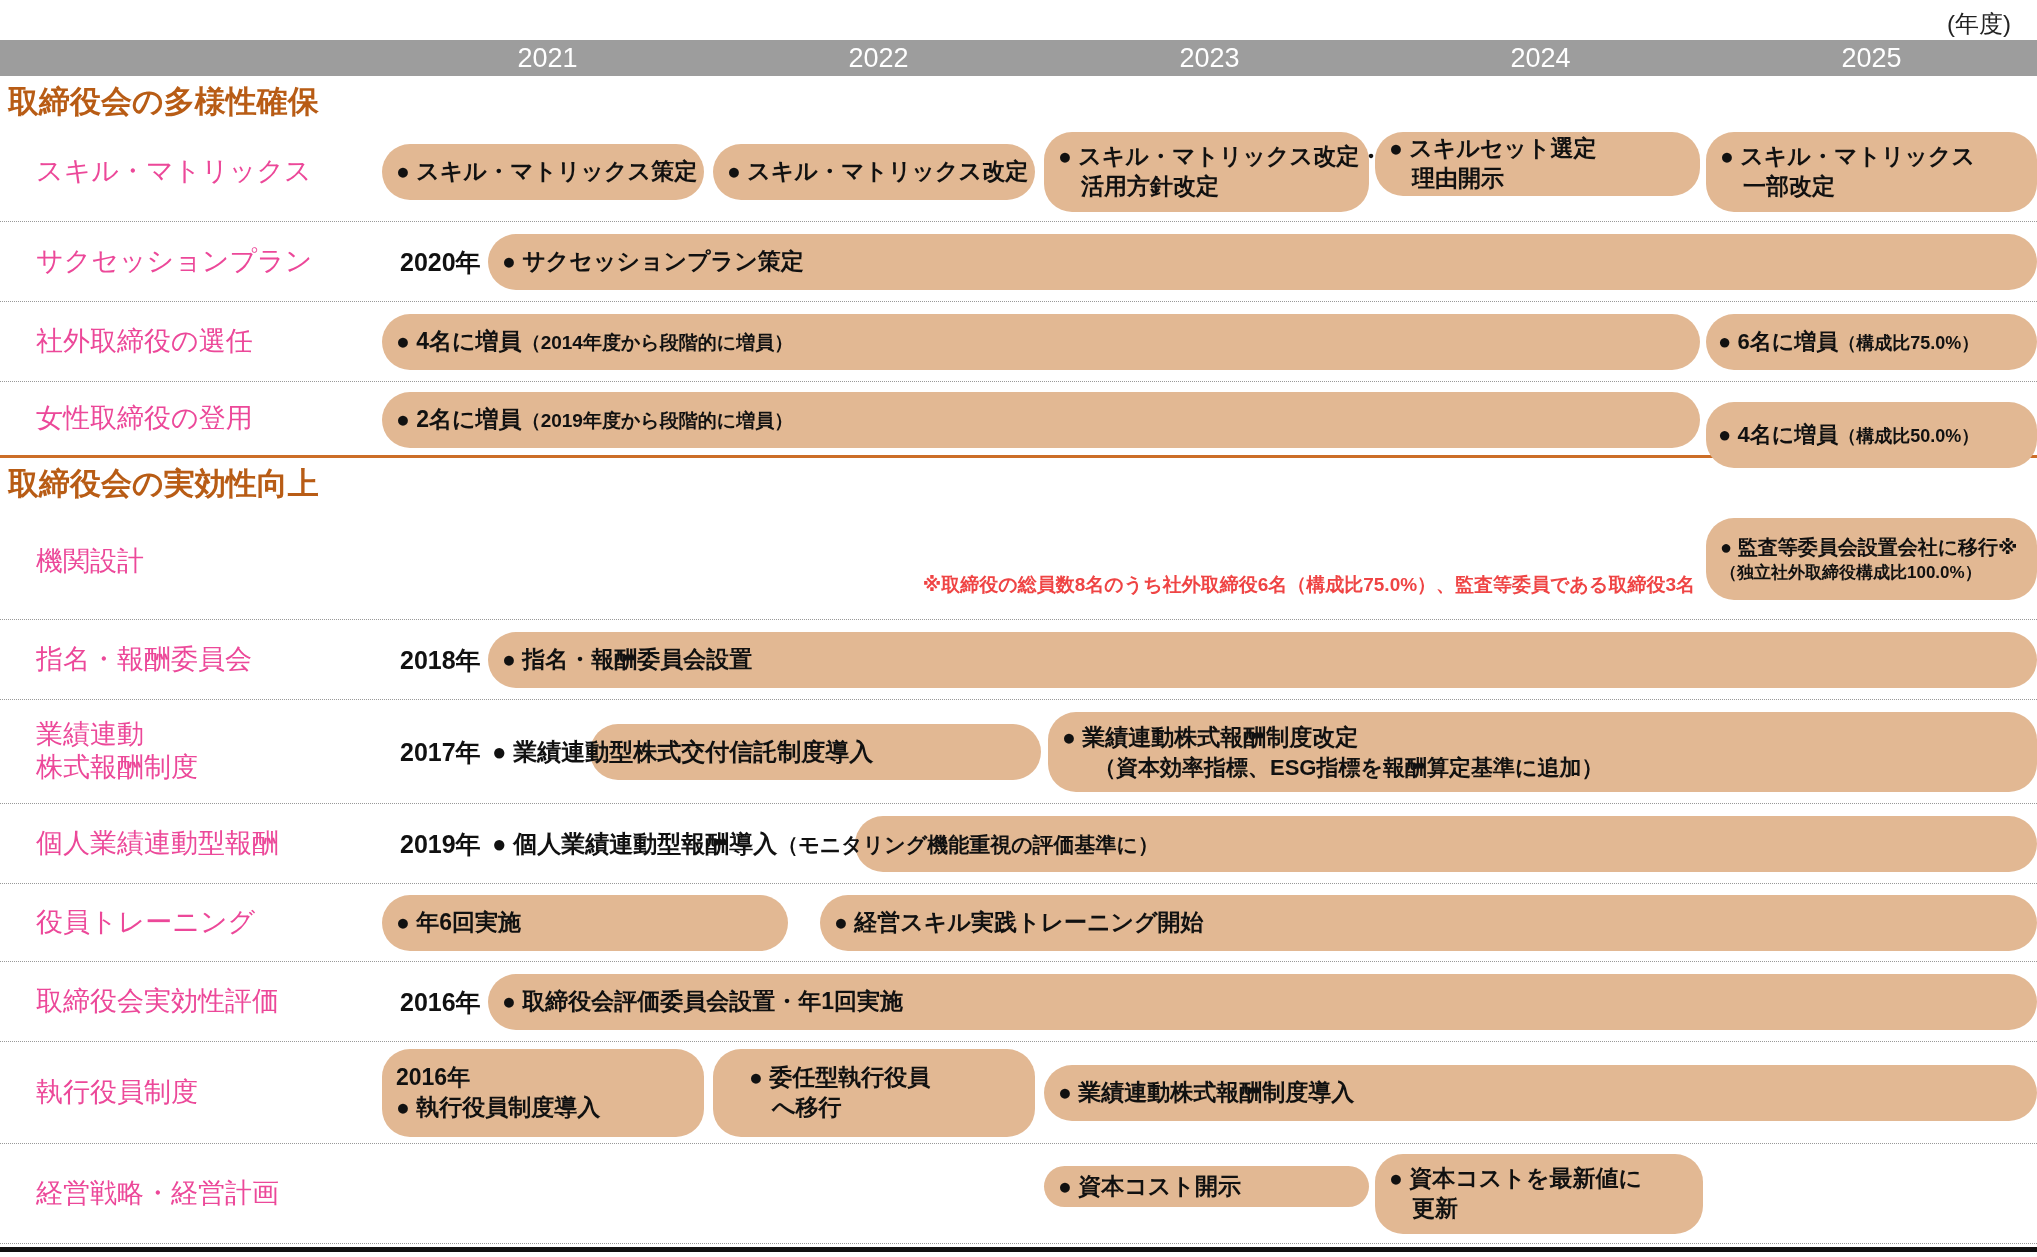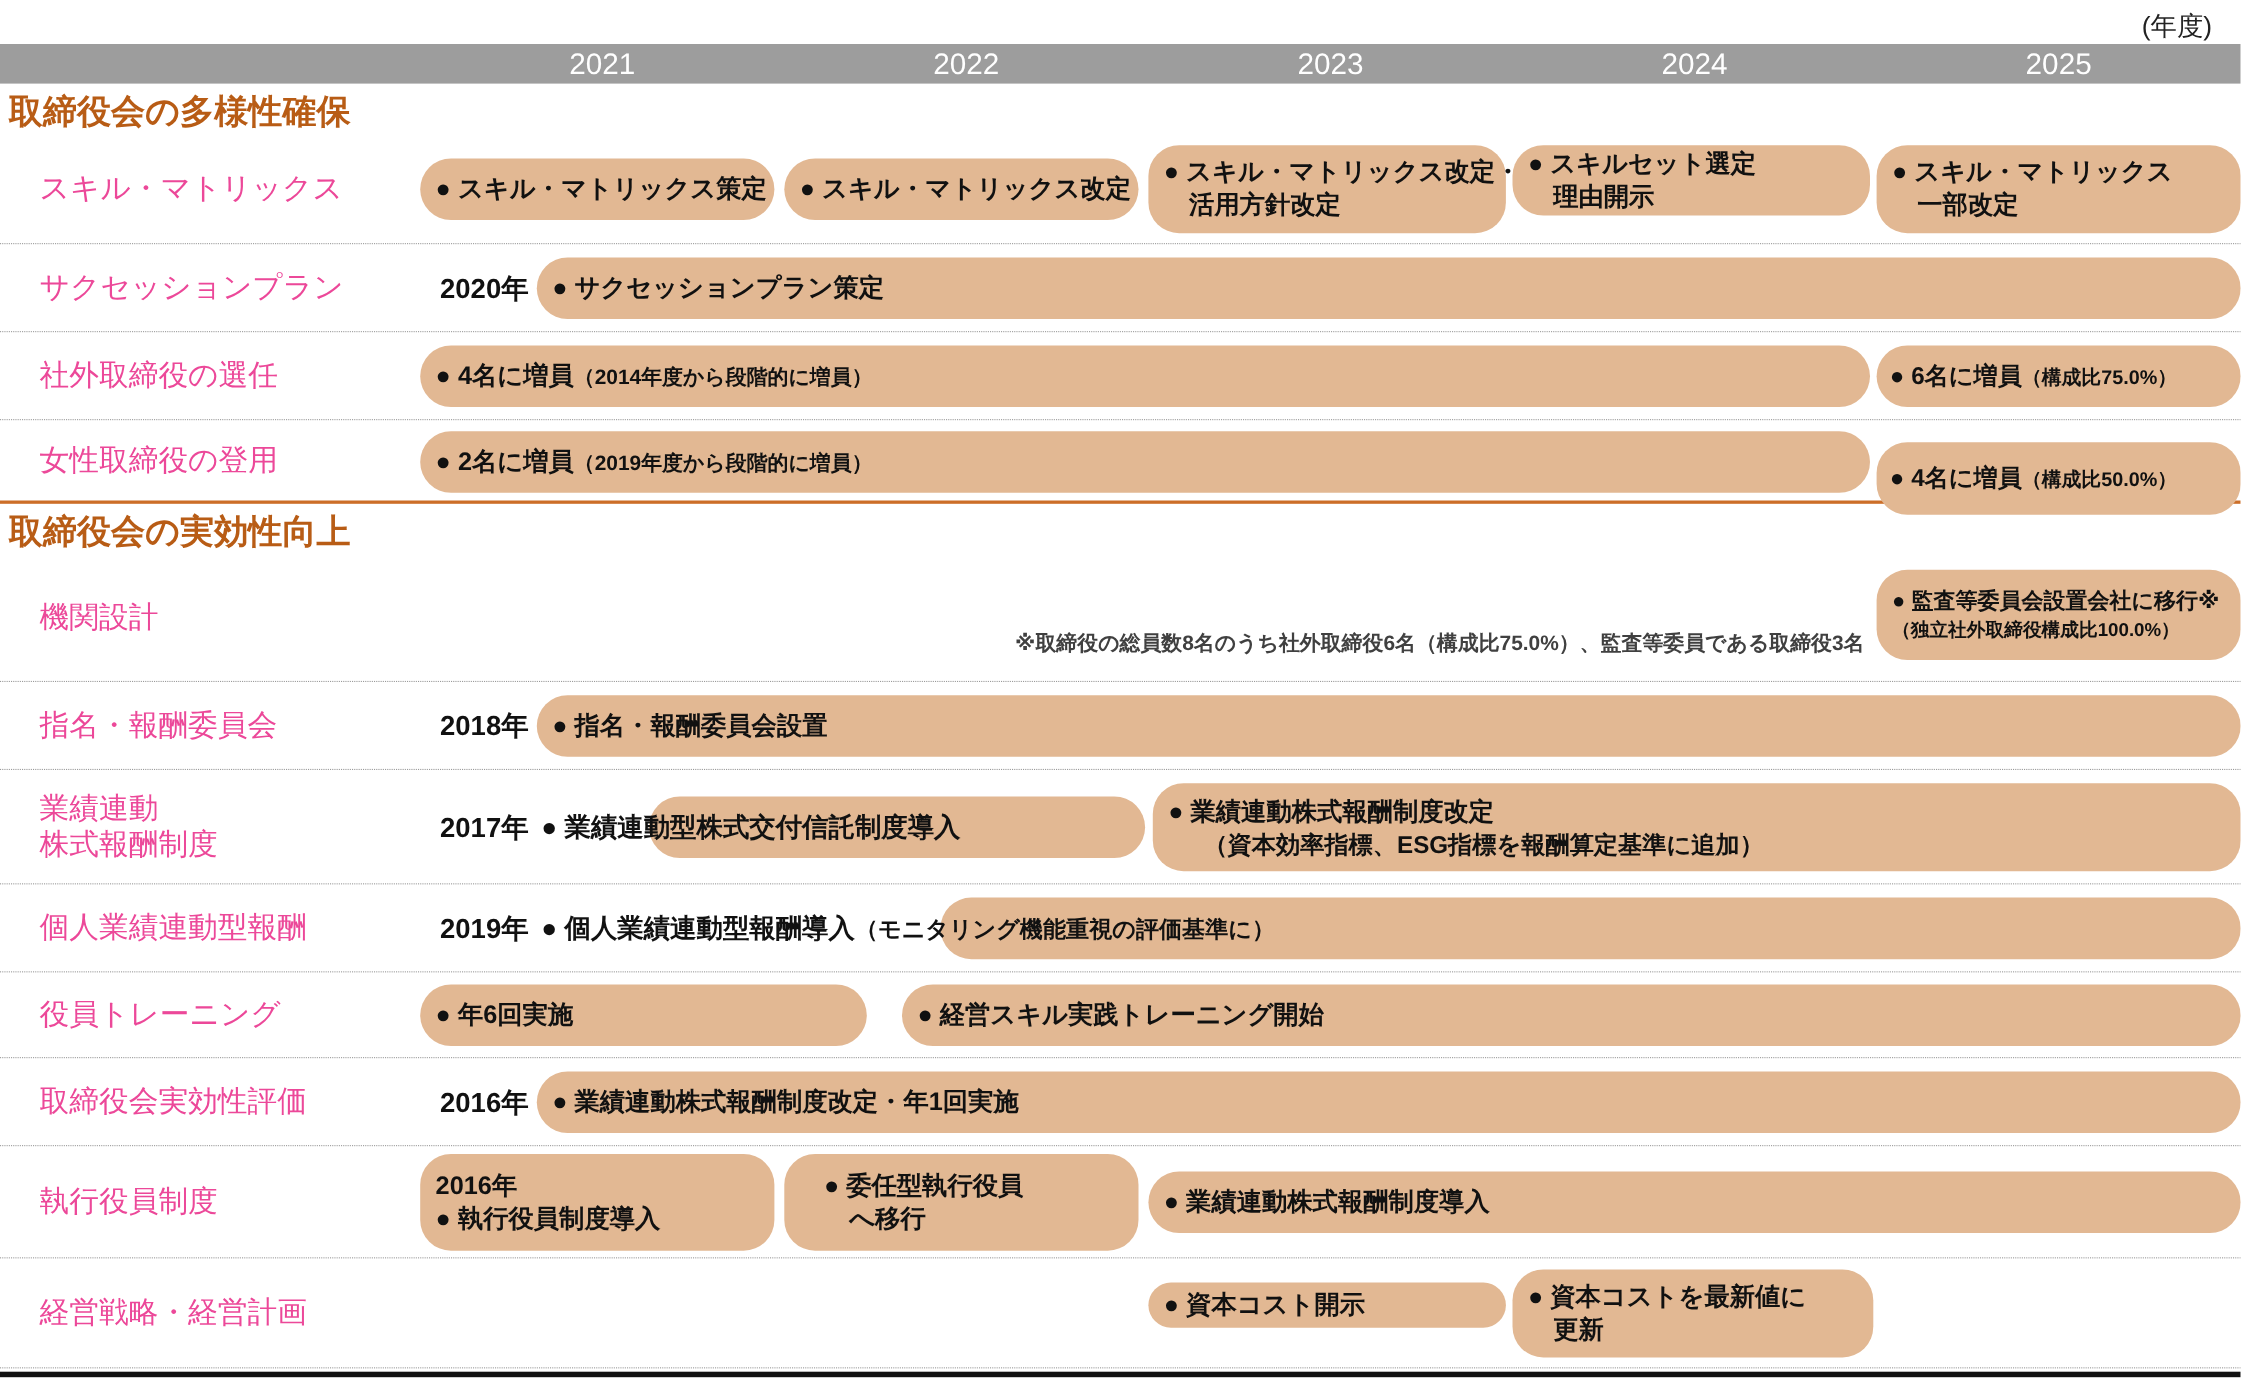--- a/index.html
+++ b/index.html
@@ -40,21 +40,21 @@
   .sub { font-size: 19px; font-weight: bold; }
 
   .bt-wrap { padding: 0 8px 0 14px; }
   .l1b { font-size: 23px; font-weight: bold; white-space: pre; line-height: 1.35; }
   .l2b { font-size: 22px; font-weight: bold; white-space: pre; line-height: 1.35; padding-left: 32px; }
 
   .kikan-l1 { font-size: 20px; font-weight: bold; white-space: pre; line-height: 1.4; }
   .kikan-l2 { font-size: 17px; font-weight: bold; white-space: pre; line-height: 1.4; }
 
   .note { position: absolute; right: 342px; top: 68px; font-size: 19px; font-weight: bold;
-          white-space: pre; color: #404040; z-index: 2; }
+          white-space: pre; color: #ef4444; z-index: 2; }
 
   .divider-orange { border-bottom: 3px solid #cc6e28 !important; }
   .bottom-rule { height: 5px; background: #111; margin-top: 3px; width: 2037px; }
 </style>
 </head>
 <body>
 
 <div class="page">
 
   <div class="unit">(年度)</div>
@@ -168,21 +168,21 @@
     </div>
     <div class="bar" style="left:820px;width:1217px;height:56px;top:11px">
       <div class="bt">● 経営スキル実践トレーニング開始</div>
     </div>
   </div>
 
   <div class="row" style="height:80px">
     <div class="row-label">取締役会実効性評価</div>
     <div class="prefix">2016年</div>
     <div class="bar" style="left:488px;width:1549px;height:56px;top:12px">
-      <div class="bt">● 業績連動株式報酬制度改定・年1回実施</div>
+      <div class="bt">● 取締役会評価委員会設置・年1回実施</div>
     </div>
   </div>
 
   <div class="row" style="height:102px">
     <div class="row-label">執行役員制度</div>
     <div class="bar" style="left:382px;width:322px;height:88px;top:7px">
       <div class="bt">2016年
 ● 執行役員制度導入</div>
     </div>
     <div class="bar" style="left:713px;width:322px;height:88px;top:7px">

